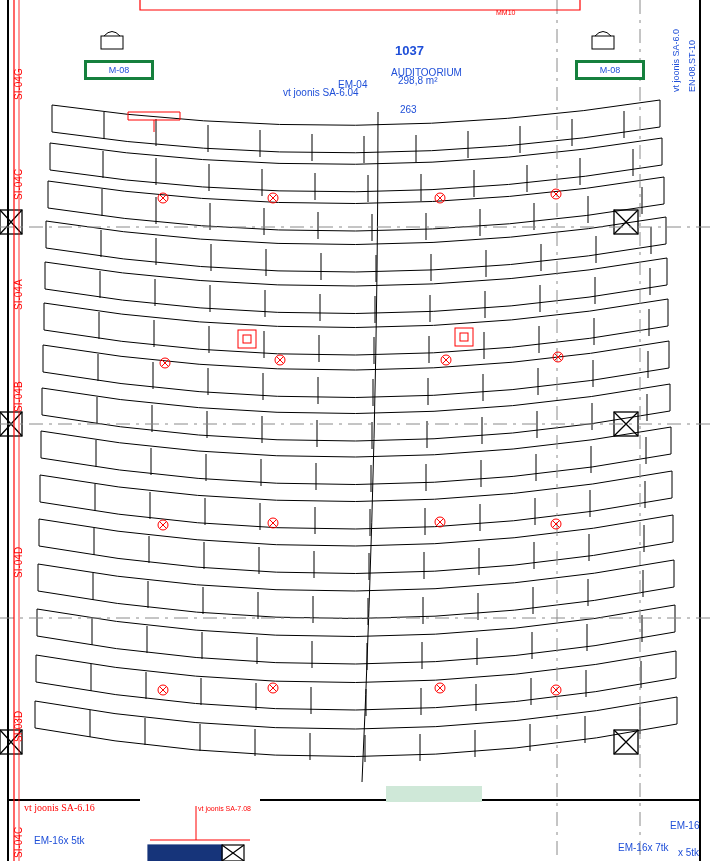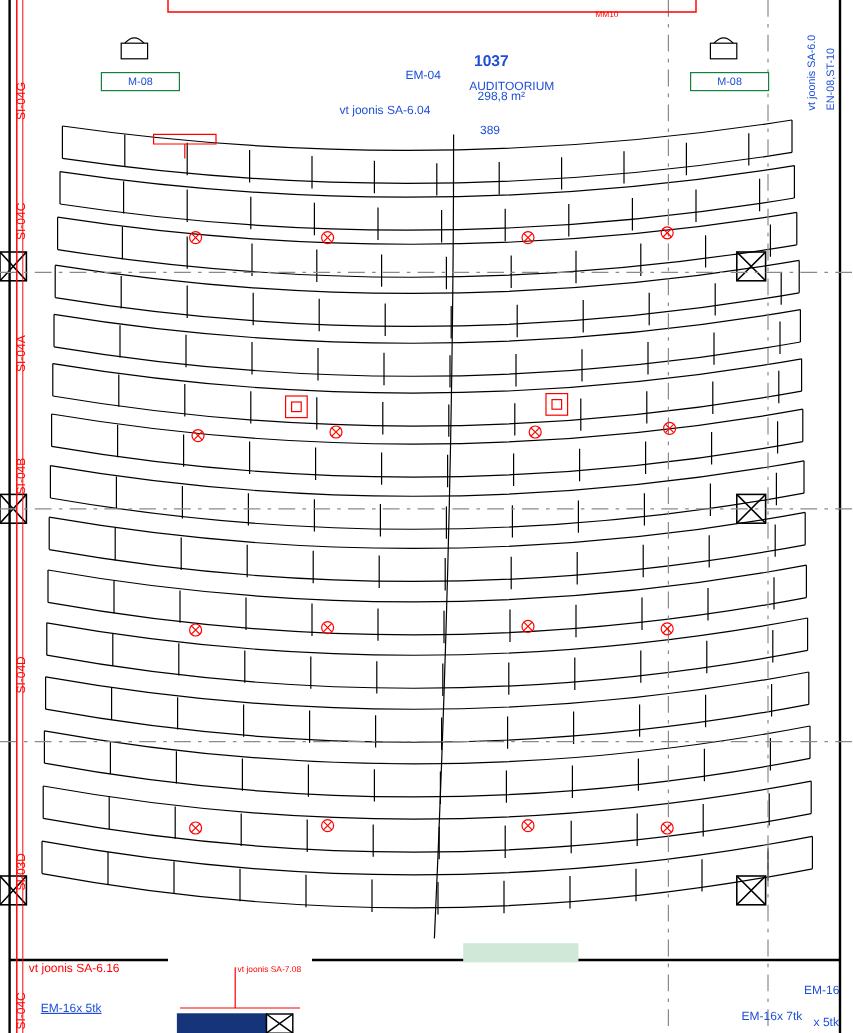--- a/index.html
+++ b/index.html
@@ -36,21 +36,21 @@
     transform: rotate(-90deg);
     transform-origin: left top;
   }
   .t7 { font-size: 7px; }
   .t9 { font-size: 9px; }
   .t10 { font-size: 10px; }
   .t13 { font-size: 13px; font-weight: bold; }
   .ul { }
   .boxlabel {
     position: absolute;
-    border: 1px solid #15803d;
+    border: 3px solid #15803d;
     background: #ffffff;
     color: #1f4fd8;
     font-size: 9px;
     text-align: center;
     padding: 2px 4px;
     white-space: nowrap;
   }
   .greenpill {
     position: absolute;
     background: #cfe8d8;
@@ -243,38 +243,38 @@
         <rect x="243" y="335" width="8" height="8"></rect>
         <rect x="455" y="328" width="18" height="18"></rect>
         <rect x="460" y="333" width="8" height="8"></rect>
       </g>
     </g>
   </svg>
 
   <div class="lbl lbl-blue t13" style="left:395px; top:44px;">1037</div>
   <div class="lbl lbl-blue t10 ul" style="left:391px; top:68px;">AUDITOORIUM</div>
   <div class="lbl lbl-blue t10" style="left:398px; top:76px;">298,8 m²</div>
-  <div class="lbl lbl-blue t10" style="left:400px; top:105px;">389</div>
+  <div class="lbl lbl-blue t10" style="left:400px; top:105px;">263</div>
 
   <div class="lbl lbl-blue t10" style="left:283px; top:88px;">vt joonis SA-6.04</div>
-  <div class="lbl lbl-red t10" style="left:24px; top:803px;">vt joonis SA-6.16</div>
+  <div class="lbl lbl-red t10" style="left:24px; top:803px;font-family:Liberation Serif, serif;">vt joonis SA-6.16</div>
   <div class="lbl lbl-red t7" style="left:198px; top:805px;">vt joonis SA-7.08</div>
 
   <div class="lbl lbl-blue t9 vert-up" style="left:672px; top:92px;">vt joonis SA-6.0</div>
   <div class="lbl lbl-blue t9 vert-up" style="left:688px; top:92px;">EN-08,ST-10</div>
 
   <div class="boxlabel" style="left:84px; top:60px; width:56px;">M-08</div>
   <div class="boxlabel" style="left:575px; top:60px; width:56px;">M-08</div>
-  <div class="lbl lbl-blue t10" style="left:338px; top:59px;">EM-04</div>
+  <div class="lbl lbl-blue t10" style="left:338px; top:80px;">EM-04</div>
   <div class="lbl lbl-red t7" style="left:496px; top:9px;">MM10</div>
 
   <div class="lbl lbl-black t9" style="left:389px; top:788px;">301xM-01.1</div>
   <div class="greenpill" style="left:386px; top:786px; width:90px; height:14px; background:#cfe8d8; border:none; color:transparent;"></div>
 
-  <div class="lbl lbl-blue t10" style="left:34px; top:836px;text-decoration:underline;">EM-16x 5tk</div>
+  <div class="lbl lbl-blue t10" style="left:34px; top:836px;">EM-16x 5tk</div>
   <div class="lbl lbl-blue t10" style="left:582px; top:843px;padding-left:36px;">EM-16x 7tk</div>
   <div class="lbl lbl-blue t10" style="left:670px; top:821px;">EM-16</div>
   <div class="lbl lbl-blue t10" style="left:678px; top:848px;">x 5tk</div>
 
   <div class="lbl lbl-red t10 vert-up" style="left:14px; top:100px;">SI-04G</div>
   <div class="lbl lbl-red t10 vert-up" style="left:14px; top:200px;">SI-04C</div>
   <div class="lbl lbl-red t10 vert-up" style="left:14px; top:310px;">SI-04A</div>
   <div class="lbl lbl-red t10 vert-up" style="left:14px; top:412px;">SI-04B</div>
   <div class="lbl lbl-red t10 vert-up" style="left:14px; top:578px;">SI-04D</div>
   <div class="lbl lbl-red t10 vert-up" style="left:14px; top:742px;">SI-03D</div>

